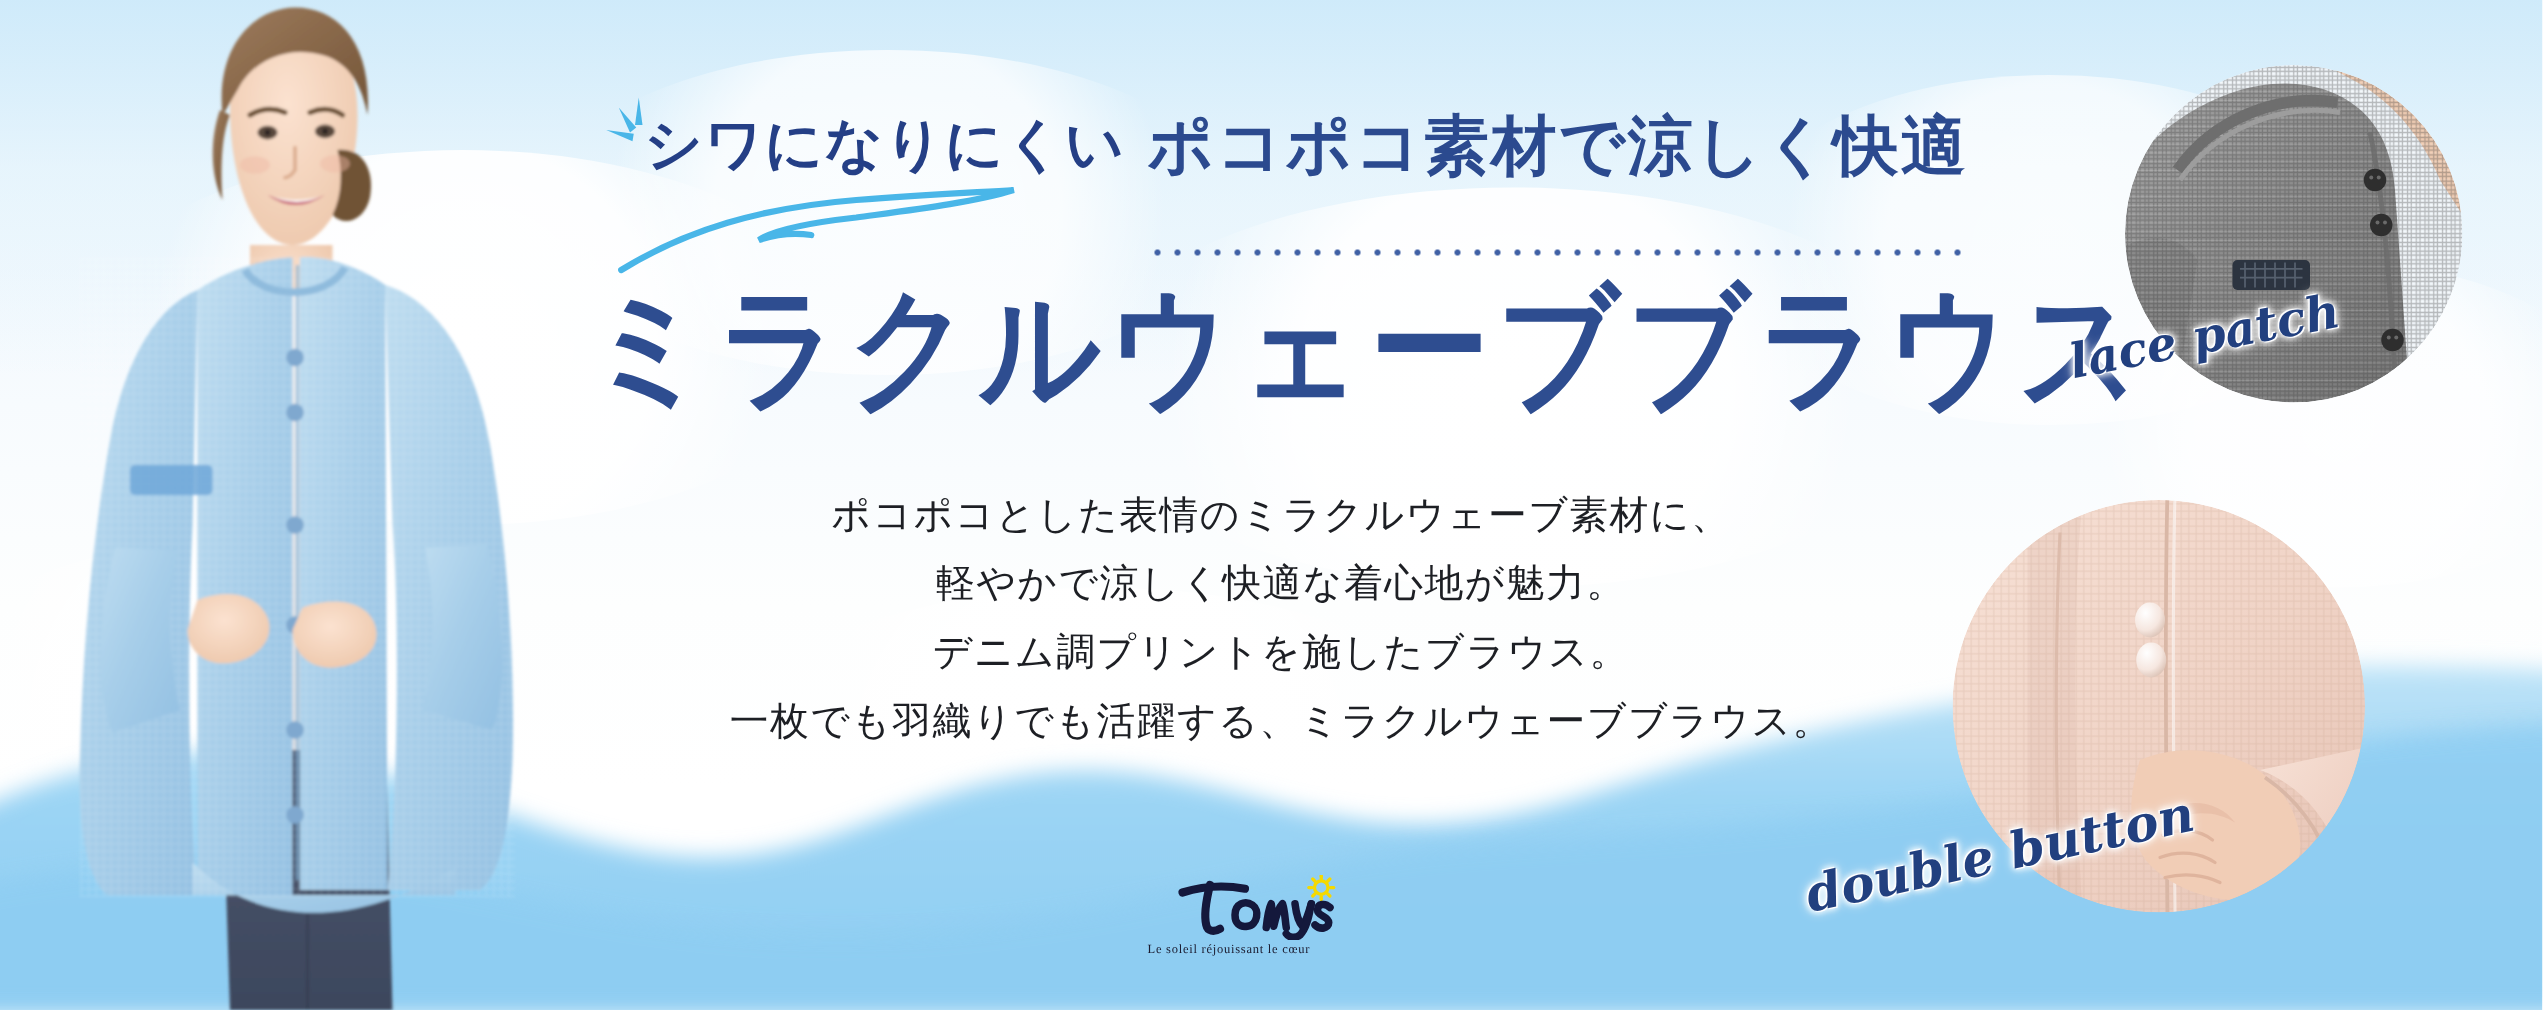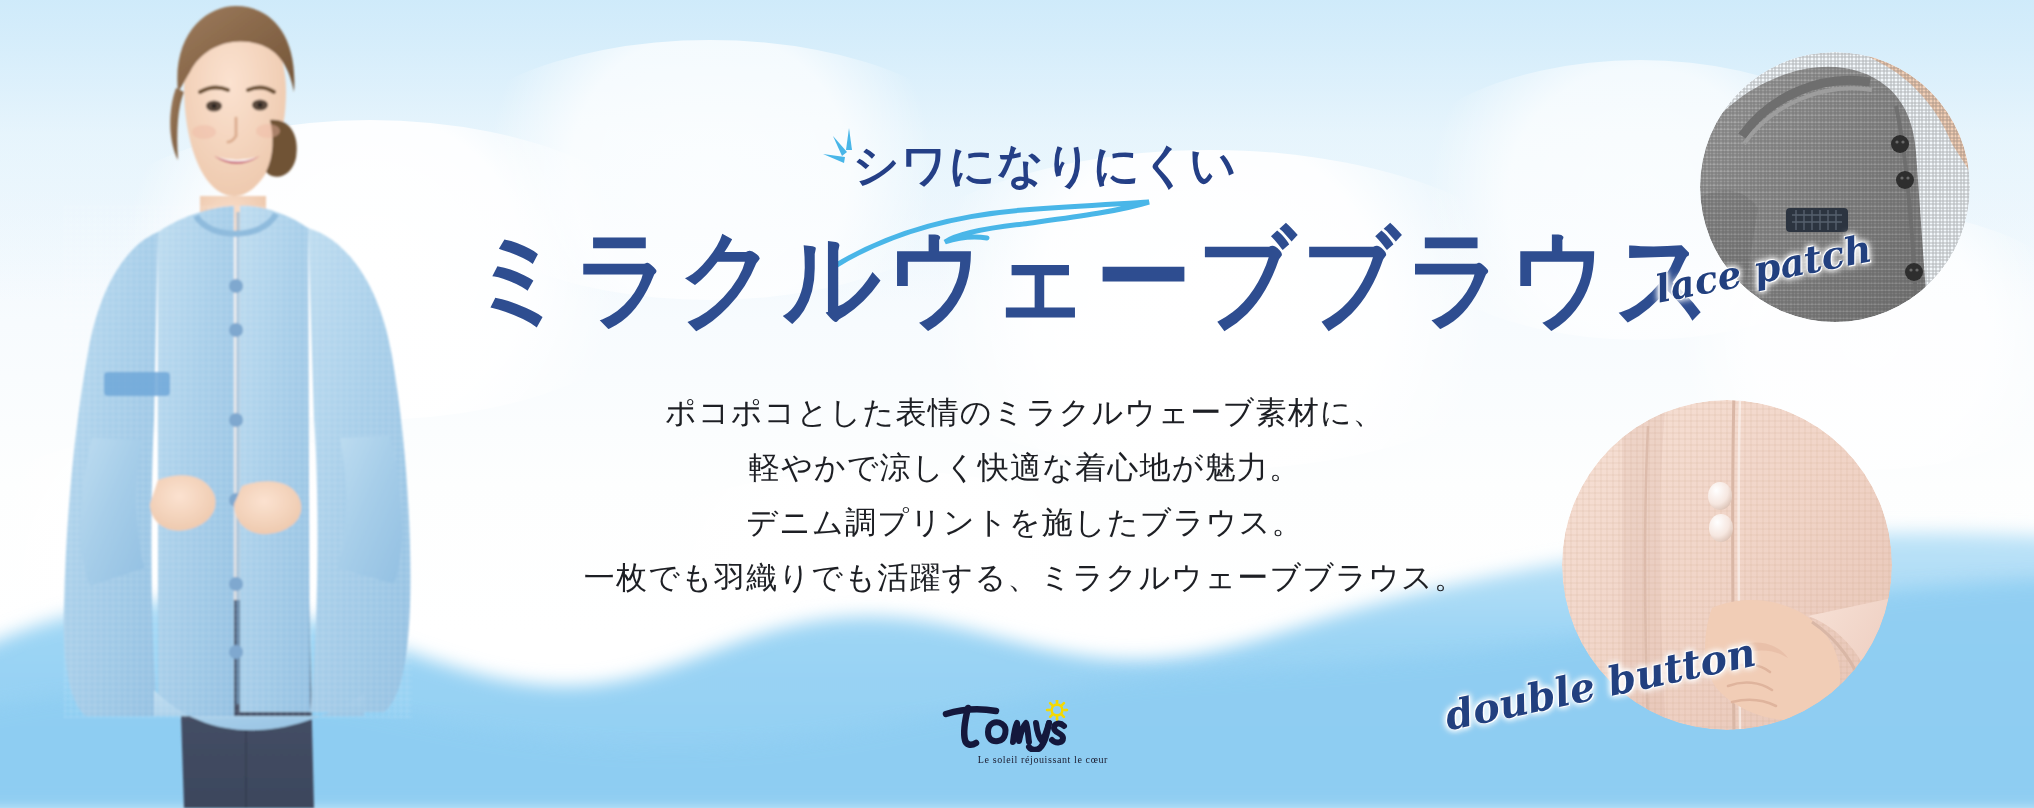--- a/index.html
+++ b/index.html
@@ -59,21 +59,20 @@
   .copy {
     position: absolute;
     left: 470px; top: 92px;
     width: 1110px;
     text-align: center;
   }
 
   .kicker-row {
     position: relative;
     display: flex;
-    align-items: flex-end;
     justify-content: center;
     gap: 18px;
     height: 96px;
   }
 
   .kicker-a-wrap { position: relative; padding-left: 40px; }
   .kicker-a {
     font-family: "DejaVu Sans", sans-serif;
     font-size: 46px;
     font-weight: 700;
@@ -124,21 +123,21 @@
     line-height: 1.78;
     letter-spacing: 1.2px;
   }
   .lede div { white-space: nowrap; }
 
   
   .logo {
     position: absolute;
     left: 918px; top: 700px;
     width: 190px;
-    text-align: right;
+    text-align: left;
     pointer-events: none;
   }
   .logo svg { display: block; }
   .logo-tag {
     margin-top: 2px;
     font-family: "Liberation Serif", serif;
     font-size: 10px;
     color: #1a1a2e;
     letter-spacing: .6px;
     white-space: nowrap;
@@ -362,20 +361,24 @@
           </g>
         </svg>
         <div class="kicker-a">シワになりにくい</div>
         <svg class="swoosh" viewBox="0 0 330 78" aria-hidden="true">
           <path fill="none" stroke="#49b6e8" stroke-width="5" stroke-linecap="round" d="M8 72 C60 40 120 22 196 16 C250 12 290 10 322 8
                    C290 18 240 24 196 30 C160 34 130 40 118 48
                    C130 44 146 42 160 44"></path>
         </svg>
       </div>
 
+      <div class="kicker-b-wrap">
+        <div class="kicker-b">ポコポコ素材で涼しく快適</div>
+        <div class="dotline"></div>
+      </div>
 
     </div>
 
     <div class="title">ミラクルウェーブブラウス</div>
 
     <div class="lede">
       <div>ポコポコとした表情のミラクルウェーブ素材に、</div>
       <div>軽やかで涼しく快適な着心地が魅力。</div>
       <div>デニム調プリントを施したブラウス。</div>
       <div>一枚でも羽織りでも活躍する、ミラクルウェーブブラウス。</div>

